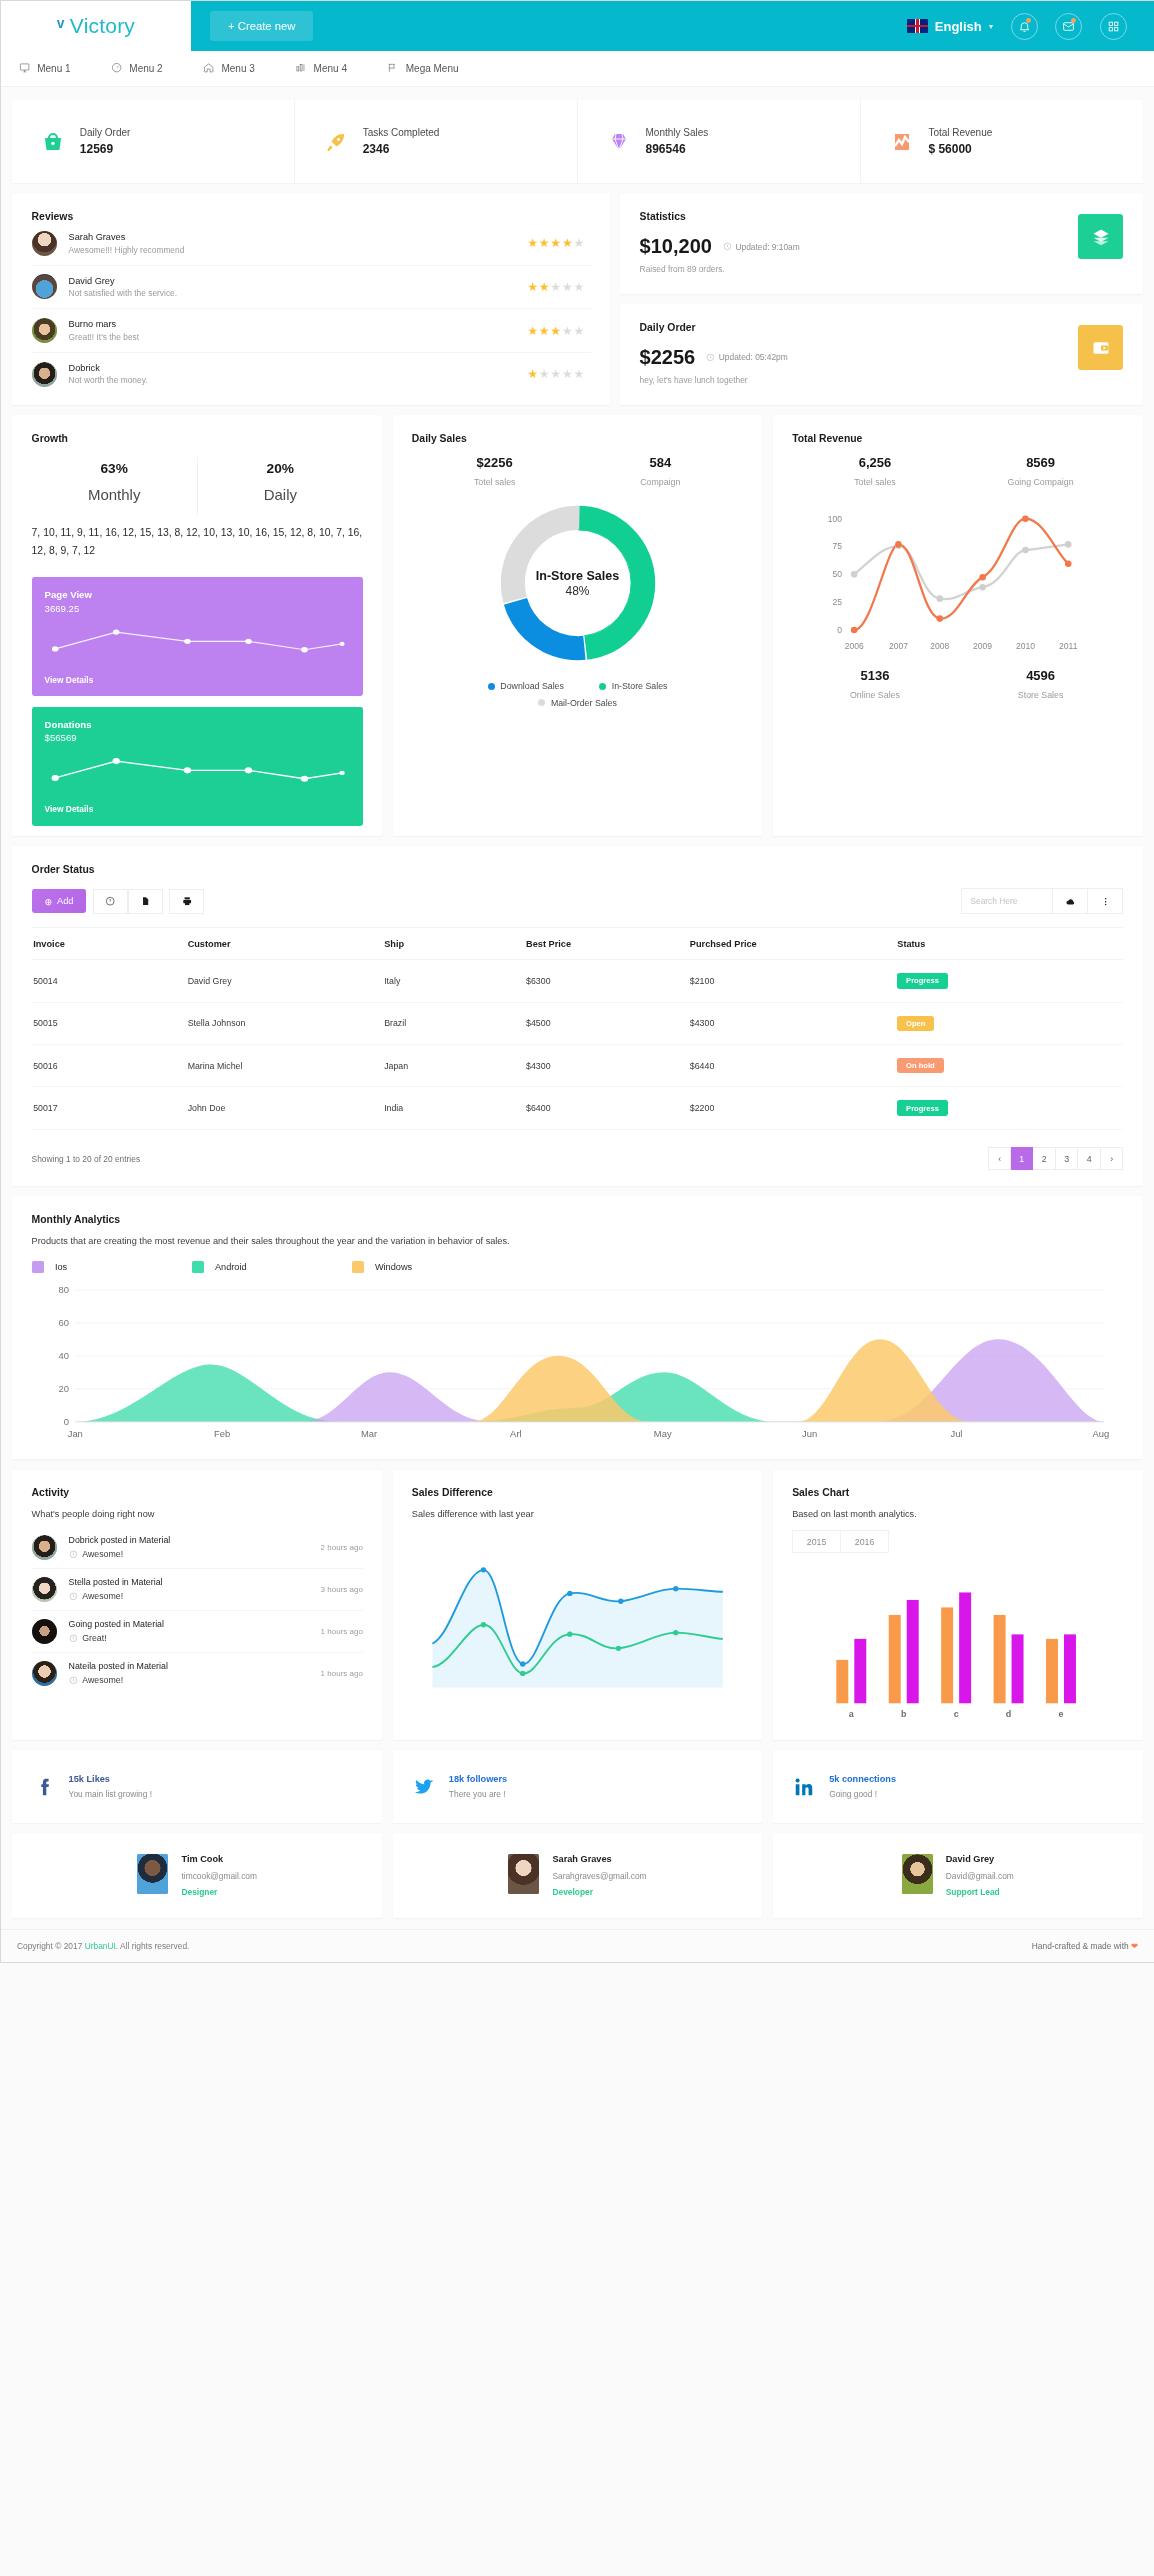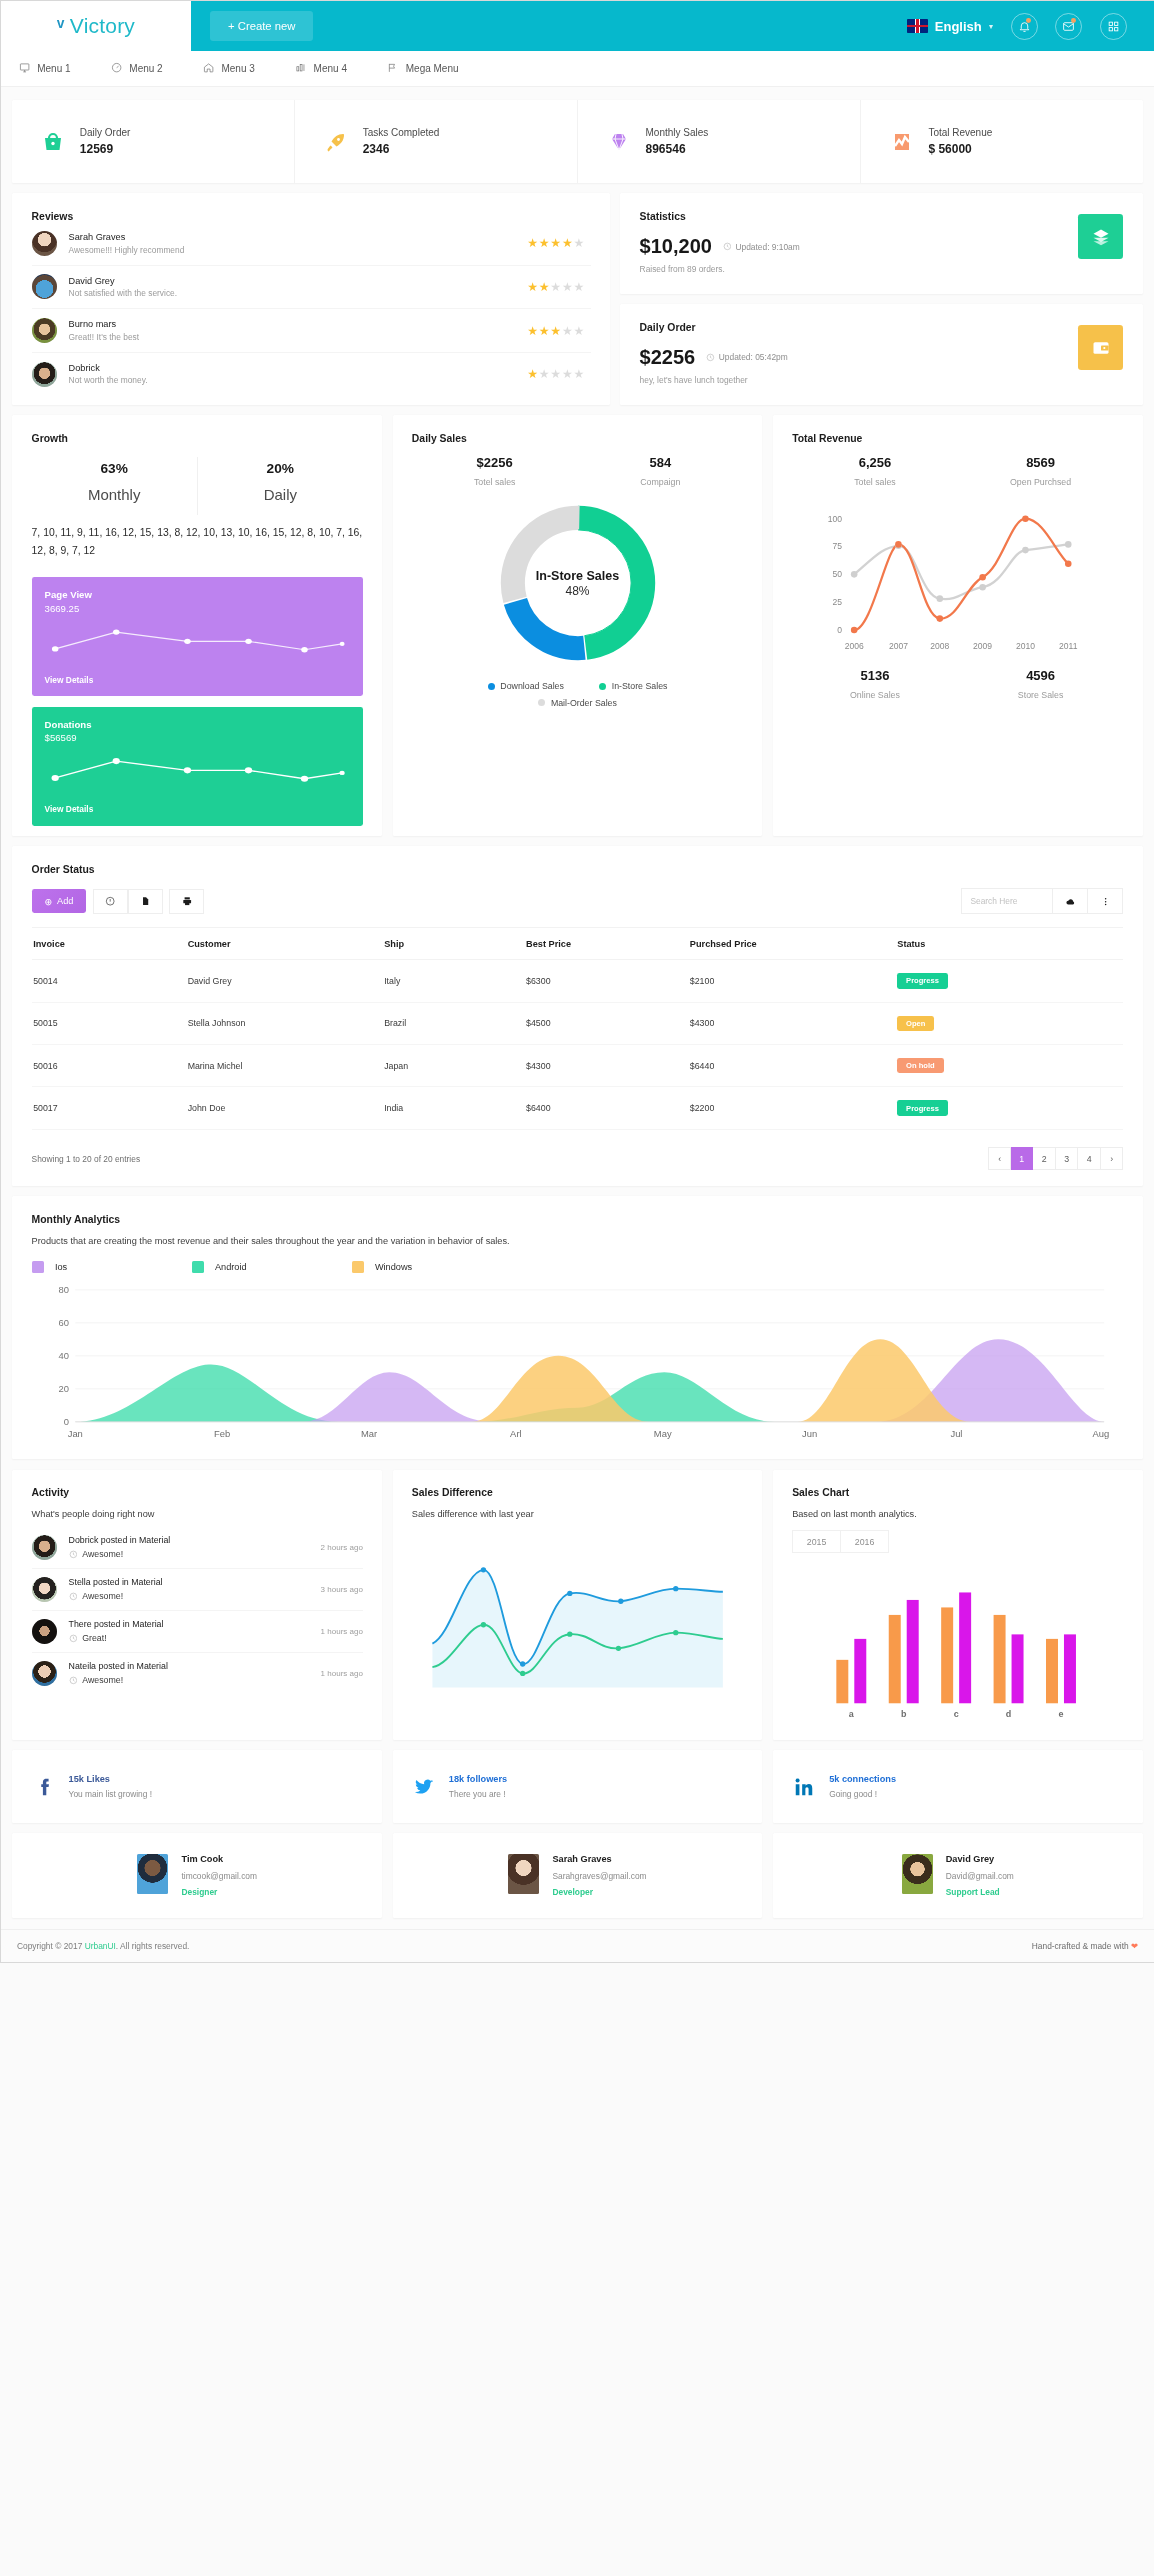--- a/index.html
+++ b/index.html
@@ -545,21 +545,21 @@
 
       <div class="card rev-card">
         <div class="sect-title">Total Revenue</div>
         <div class="ds-split">
           <div class="ds-half">
             <div class="ds-num">6,256</div>
             <div class="ds-lab">Totel sales</div>
           </div>
           <div class="ds-half">
             <div class="ds-num">8569</div>
-            <div class="ds-lab">Open Purchsed</div>
+            <div class="ds-lab">Going Compaign</div>
           </div>
         </div>
 
         <svg viewBox="0 0 400 220" style="width:100%;height:157px;margin-top:16px">
           <text x="38" y="26" font-size="12" fill="#8a8a8a" text-anchor="end">100</text>
           <text x="38" y="65" font-size="12" fill="#8a8a8a" text-anchor="end">75</text>
           <text x="38" y="104" font-size="12" fill="#8a8a8a" text-anchor="end">50</text>
           <text x="38" y="143" font-size="12" fill="#8a8a8a" text-anchor="end">25</text>
           <text x="38" y="182" font-size="12" fill="#8a8a8a" text-anchor="end">0</text>
 
@@ -794,21 +794,21 @@
                   <span>Awesome!</span>
                 </div>
             </div>
             <div class="act-time">3 hours ago</div>
           </div>
           <div class="act-row">
             <div class="av">
                 <i style="background:radial-gradient(circle at 50% 48%,#caa181 0 28%,#14110f 29%)"></i>
               </div>
             <div>
-              <div class="act-t">There posted in Material</div>
+              <div class="act-t">Going posted in Material</div>
               <div class="act-s">
                   <svg viewBox="0 0 24 24">
                     <circle cx="12" cy="12" r="9"></circle>
                     <path d="M12 7v5l3 2"></path>
                   </svg>
                   <span>Great!</span>
                 </div>
             </div>
             <div class="act-time">1 hours ago</div>
           </div>

